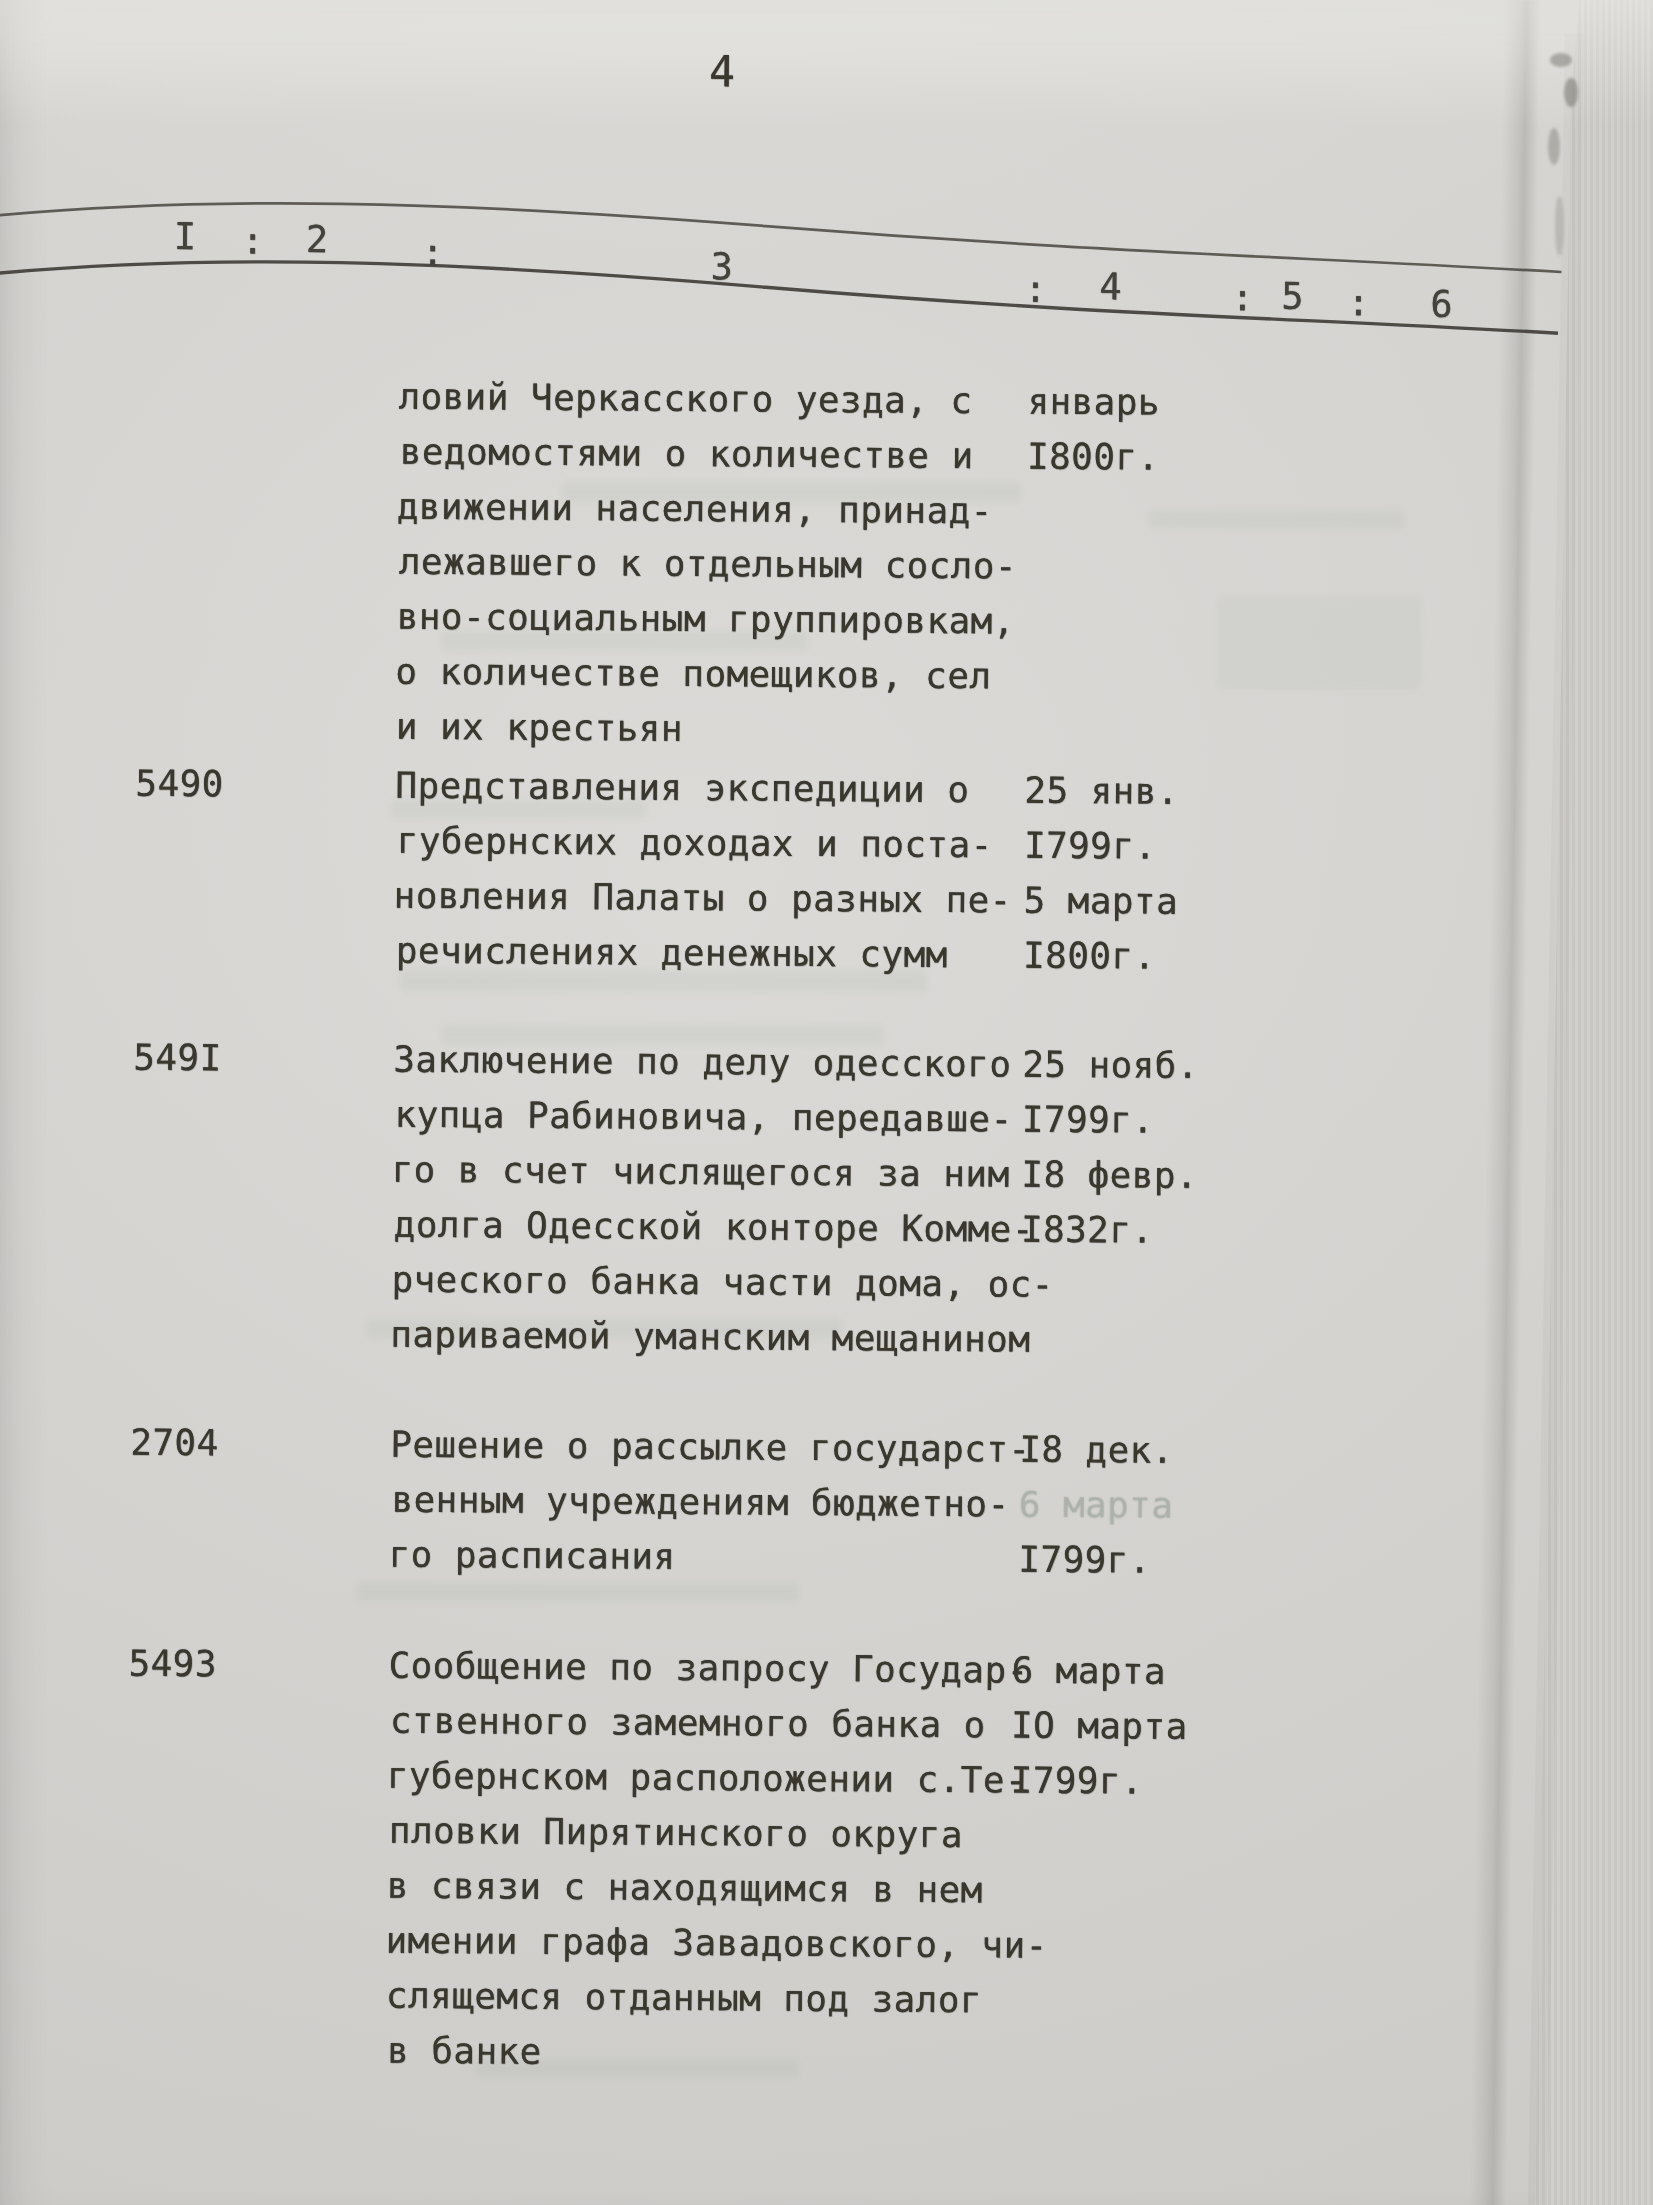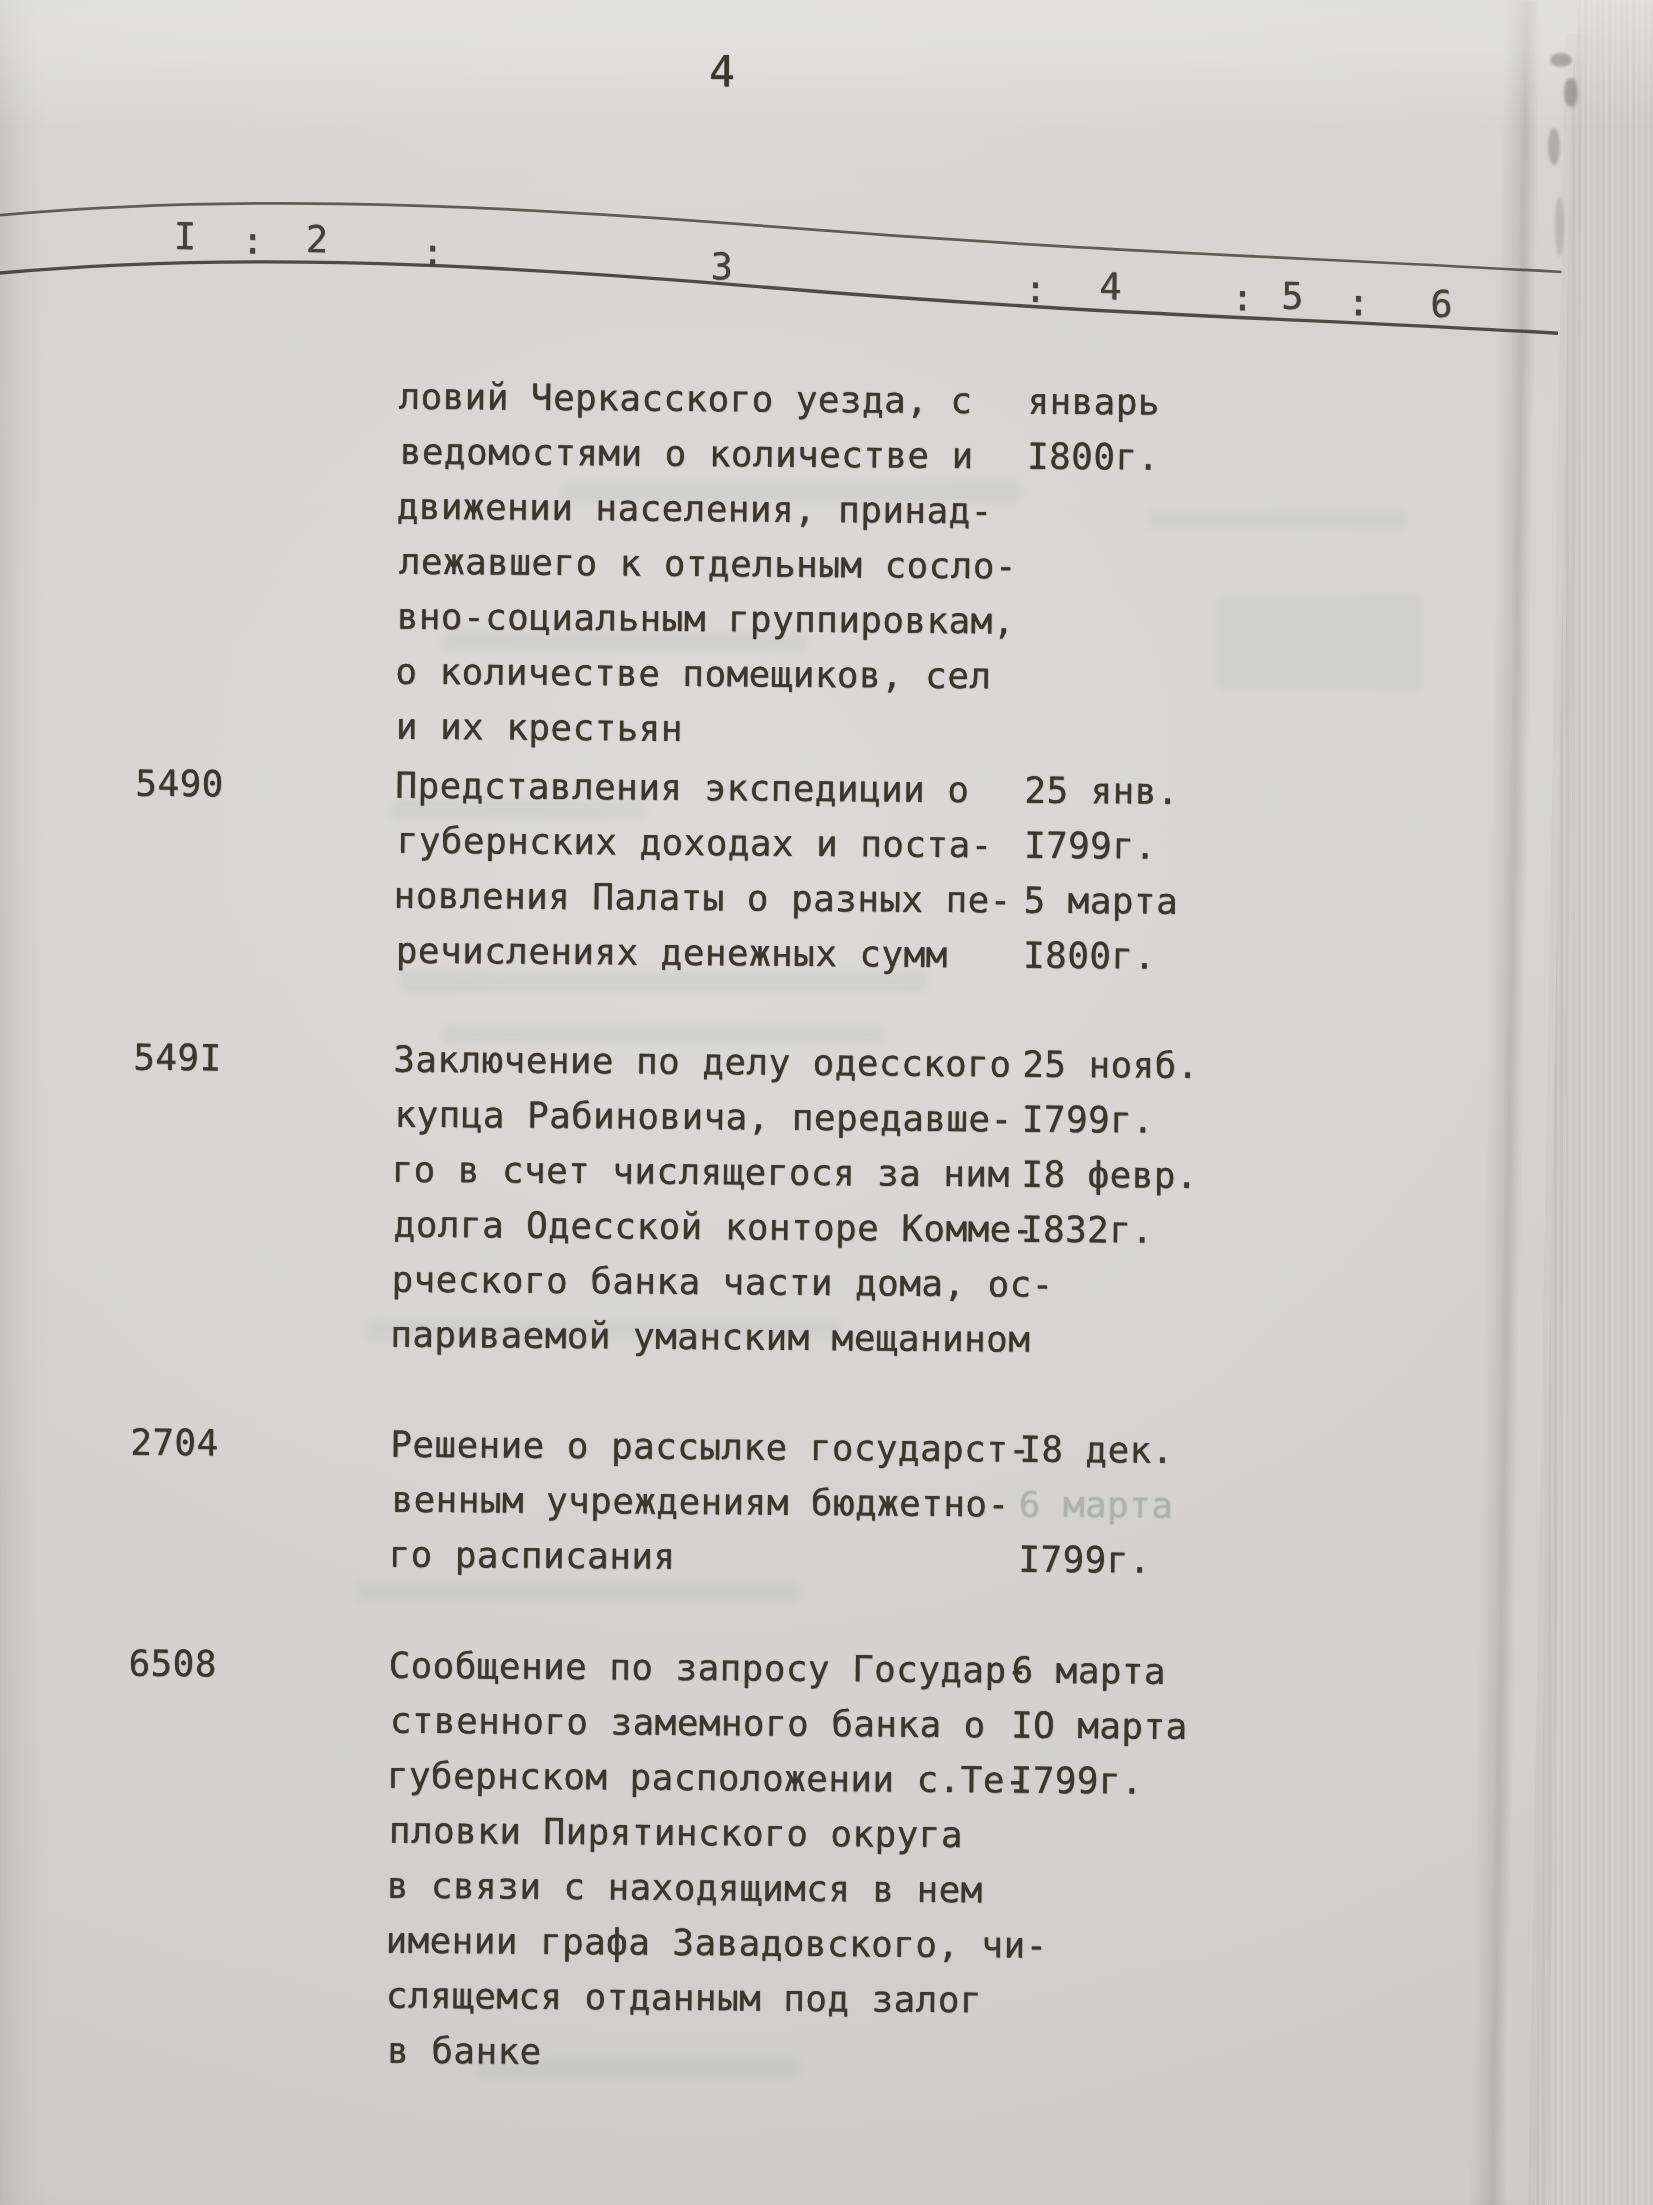--- a/index.html
+++ b/index.html
@@ -178,21 +178,21 @@
       <div class="tline">го расписания</div>
     </div>
     <div class="col-date typed">
       <div class="tline">I8 дек.</div>
       <div class="tline faded">6 марта</div>
       <div class="tline">I799г.</div>
     </div>
   </div>
 
   <div class="entry" style="top:1635px">
-    <div class="col-num typed tline">6508</div>
+    <div class="col-num typed tline">5493</div>
     <div class="col-desc typed">
       <div class="tline">Сообщение по запросу Государ-</div>
       <div class="tline">ственного замемного банка о</div>
       <div class="tline">губернском расположении с.Те-</div>
       <div class="tline">пловки Пирятинского округа</div>
       <div class="tline">в связи с находящимся в нем</div>
       <div class="tline">имении графа Завадовского, чи-</div>
       <div class="tline">слящемся отданным под залог</div>
       <div class="tline">в банке</div>
     </div>

